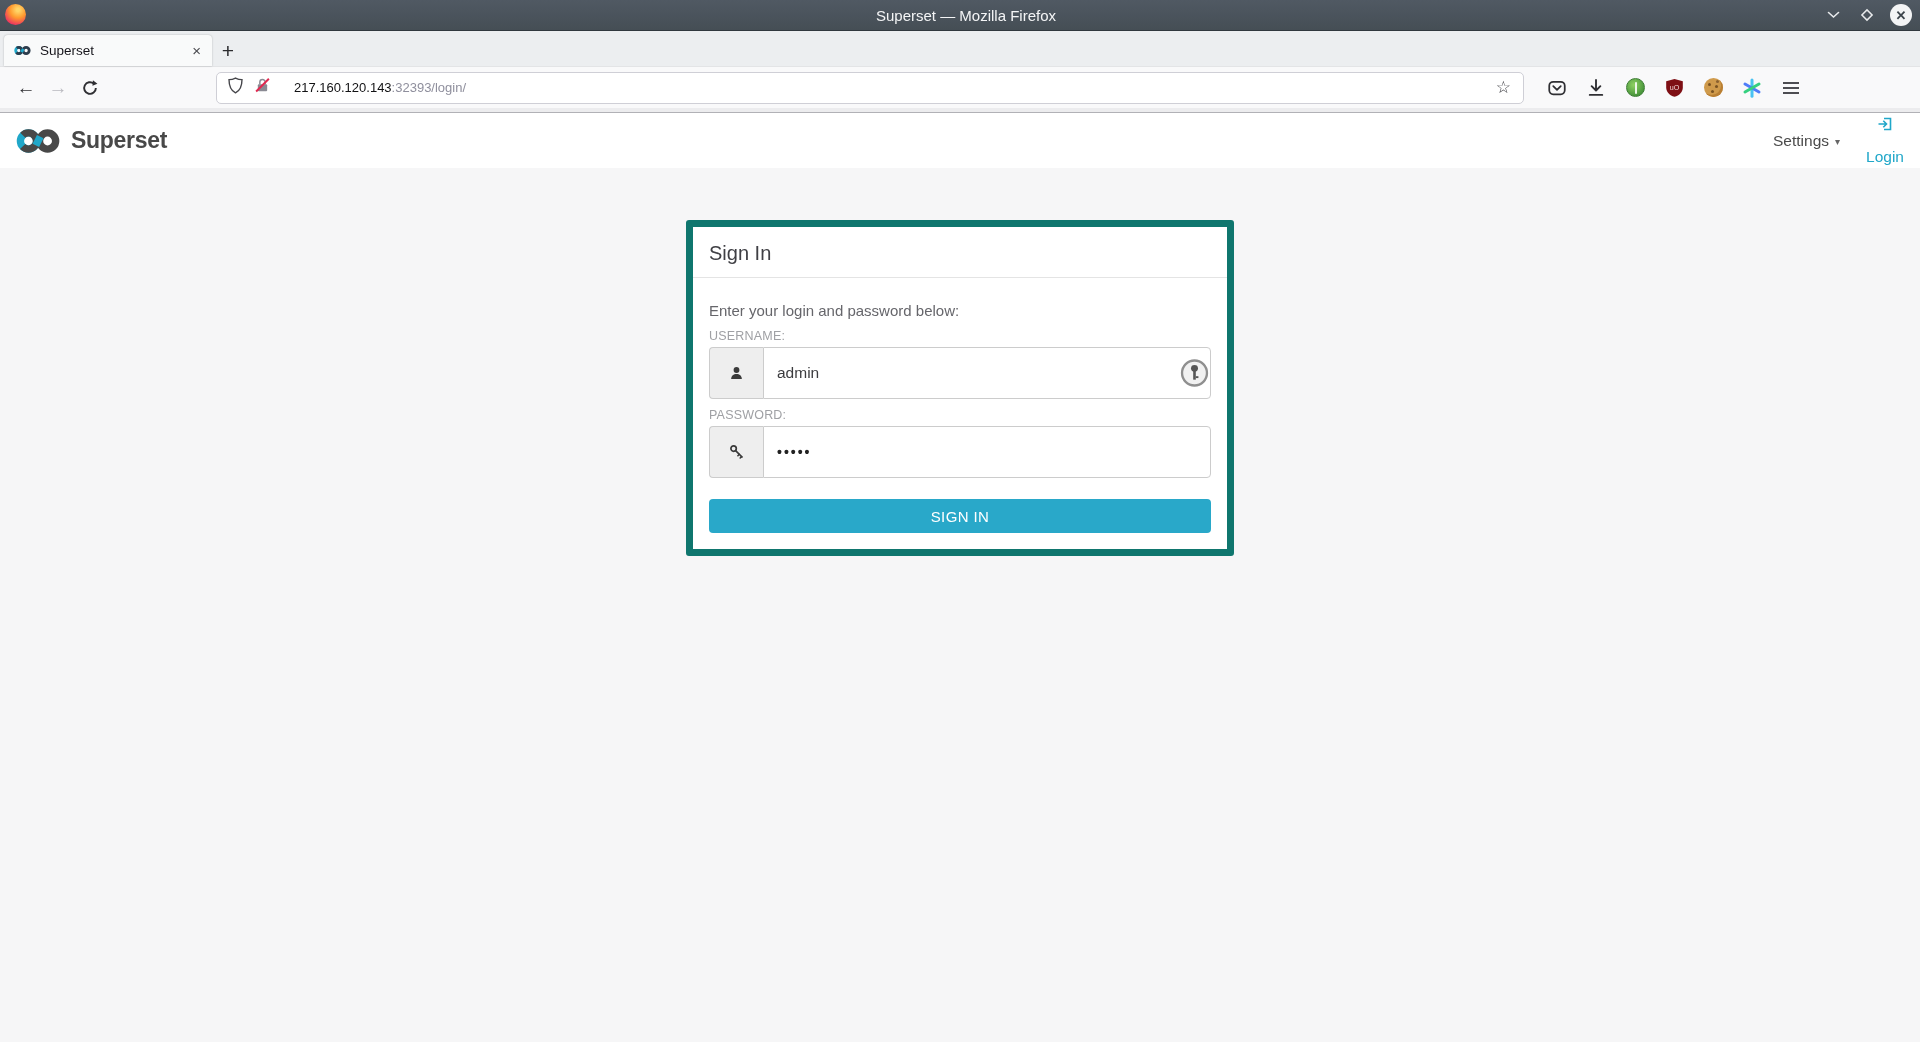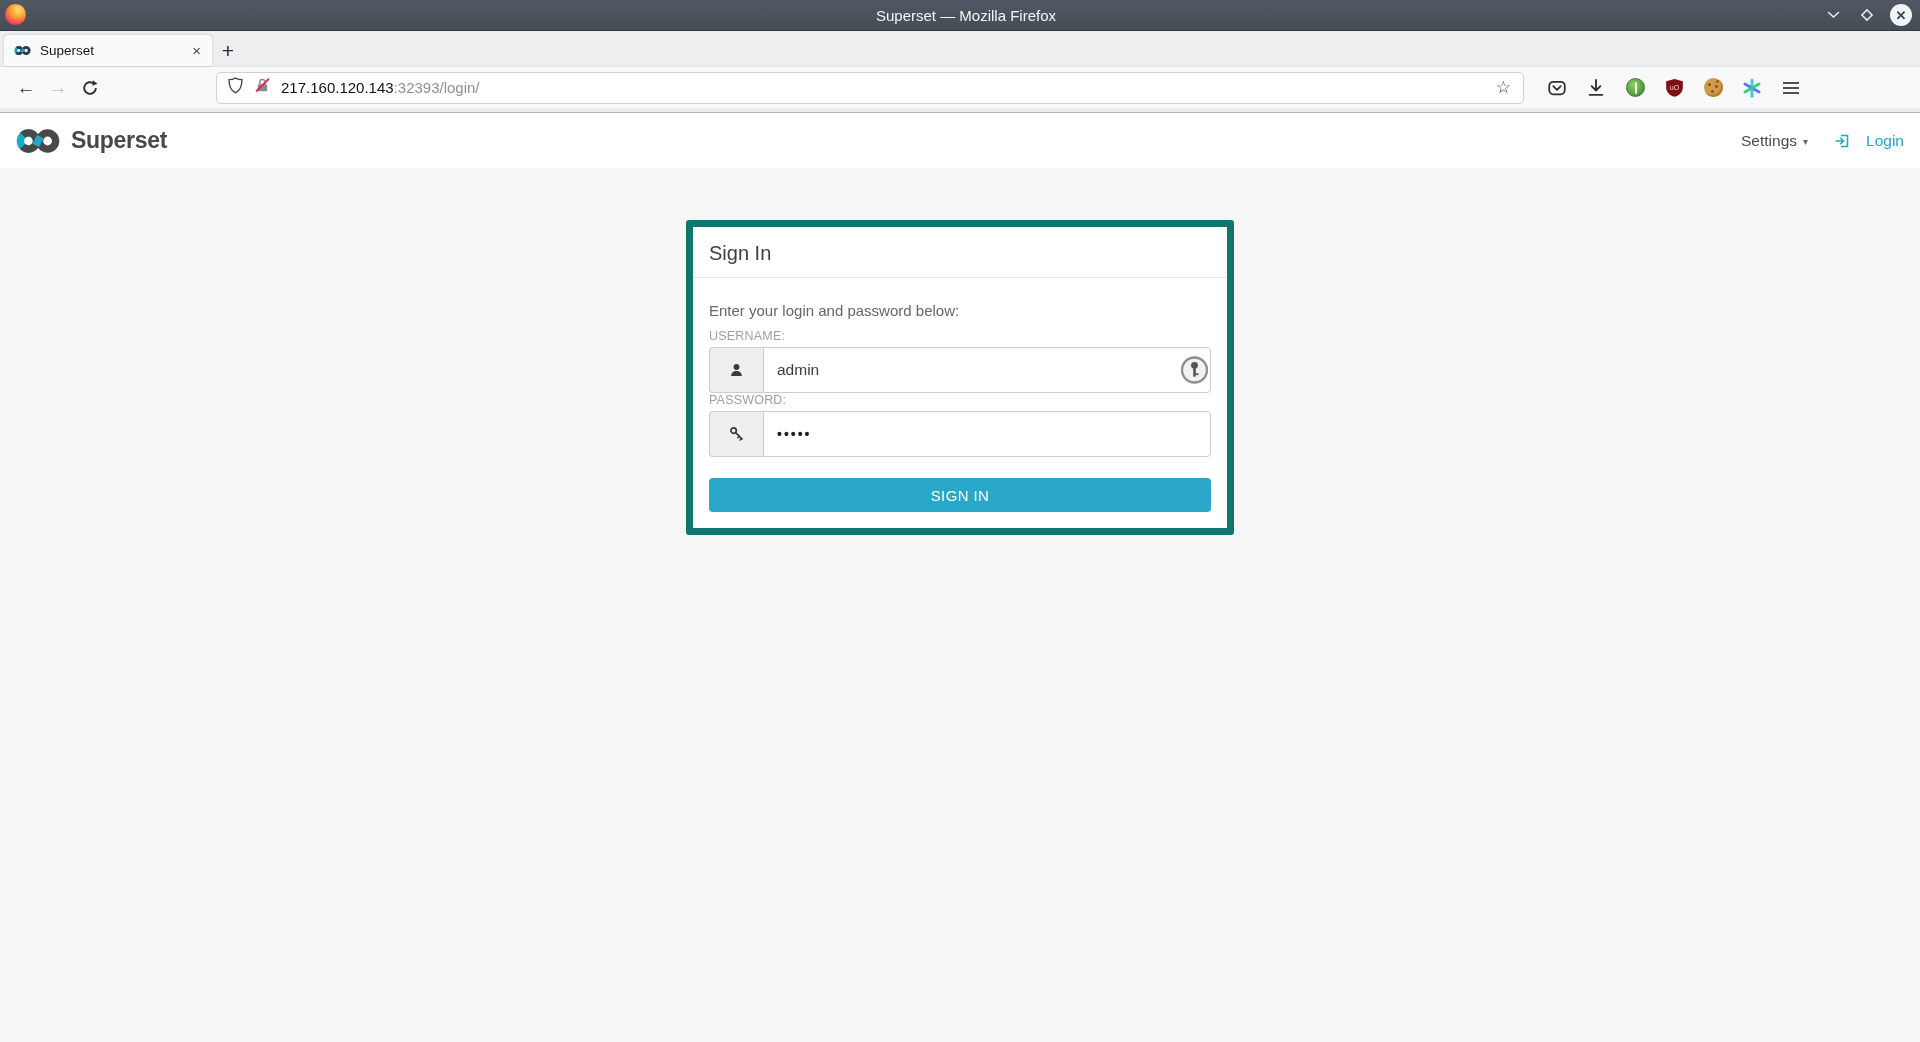--- a/index.html
+++ b/index.html
@@ -21,21 +21,21 @@
   .tab-label { flex:1; font-size:13.5px; color:#15141a; margin-left:8px; white-space:nowrap; overflow:hidden; }
   .tab-close { color:#4a4a4f; font-size:15px; padding:0 3px; }
   .newtab { width:32px; height:31px; display:flex; align-items:center; justify-content:center; font-size:21px; color:#2b2b2e; font-weight:300; }
 
   
   .toolbar { height:42px; background:#f9f9fa; display:flex; align-items:center; padding:0 10px; border-top:1px solid #e3e4e6; }
   .nav-btn { width:32px; height:30px; display:flex; align-items:center; justify-content:center; font-size:19px; color:#2f2f33; }
   .nav-btn.disabled { color:#b9b9bf; }
   .urlbar { height:32px; flex:0 0 1308px; margin-left:110px; background:#fff; border:1px solid #cfcfd6; border-radius:5px;
     display:flex; align-items:center; padding:0 8px 0 10px; }
-  .url-text { flex:1; font-size:15px; margin-left:10px; white-space:nowrap; }
+  .url-text { flex:1; font-size:13px; margin-left:23px; white-space:nowrap; }
   .url-host { color:#121214; }
   .url-rest { color:#8f8f9d; }
   .star { font-size:17px; color:#3e3e43; padding:0 4px; }
   .tool-icons { display:flex; align-items:center; gap:17px; margin-left:22px; }
   .ticon { width:22px; height:22px; display:flex; align-items:center; justify-content:center; }
   .ext-green { width:19px; height:19px; border-radius:50%; background:radial-gradient(circle at 40% 35%, #8fd162, #46933a 75%); border:1px solid #3c7d33; position:relative; }
   .ext-green:after { content:""; position:absolute; left:8px; top:3px; width:2px; height:12px; background:#eef7e8; border-radius:1px; }
   .cookie { width:19px; height:19px; border-radius:50%; background:#cf9a4b; position:relative;
     box-shadow:inset -2px -2px 0 #b97f33; }
   .cookie:after { content:""; position:absolute; left:4px; top:5px; width:3px; height:3px; border-radius:50%; background:#7a5322;
@@ -44,32 +44,32 @@
   
   .chrome-edge { height:5px; background:#ececee; border-bottom:1px solid #b1b1b6; }
 
   
   .navbar { height:55px; background:#fff; display:flex; align-items:center; padding:0 16px; }
   .brand { display:flex; align-items:center; gap:8px; }
   .brand-text { font-size:23px; font-weight:bold; color:#484848; letter-spacing:-.3px; }
   .nav-right { margin-left:auto; display:flex; gap:26px; }
   .settings { display:flex; align-items:center; gap:6px; font-size:15.5px; color:#4a4a4a; }
   .caret { font-size:10px; color:#666; padding-top:2px; }
-  .login-link { display:flex; align-items:center; gap:16px; font-size:15.5px; color:#20A7C9; }
+  .login-link { display:flex; align-items:center; gap:16px; font-size:15.5px; color:#20A7C9;flex-direction:column; }
 
   
   .page { position:relative; height:904px; background:#f6f6f7; }
   .card { position:absolute; left:50%; transform:translateX(-50%); top:52px; width:548px; background:#fff;
     border:7px solid #0f766e; border-radius:3px; }
   .card-header { padding:15px 16px 12px 16px; border-bottom:1px solid #e4e4e4; }
   .card-title { font-size:20px; font-weight:400; color:#3f3f44; }
   .card-body { padding:24px 16px 16px 16px; }
   .instruction { font-size:15px; color:#66666b; margin-bottom:10px; }
   .field-label { font-size:12.5px; color:#9fa0a4; margin-bottom:4px; letter-spacing:.2px; }
-  .input-group { display:flex; height:46px; position:relative; }
+  .input-group { display:flex; height:52px; margin-bottom:9px; position:relative; }
   .addon { width:54px; background:#eee; border:1px solid #ccc; border-right:none; border-radius:4px 0 0 4px;
     display:flex; align-items:center; justify-content:center; }
   .input-group input { flex:1; border:1px solid #ccc; border-radius:0 4px 4px 0; font-size:15.5px; color:#3c3c3f;
     padding:0 36px 0 13px; outline:none; font-family:"Liberation Sans",sans-serif; background:#fff; }
   input.password { letter-spacing:2px; font-weight:bold; font-size:14px; color:#222; }
   .pm-badge { position:absolute; right:2px; top:50%; transform:translateY(-50%); width:29px; height:29px; }
   .signin-btn { display:block; width:100%; height:34px; margin-top:21px; background:#29A8C9; border:none; border-radius:4px;
     color:#fff; font-size:15px; letter-spacing:.4px; font-family:"Liberation Sans",sans-serif; cursor:pointer; }
 </style>
 </head>

